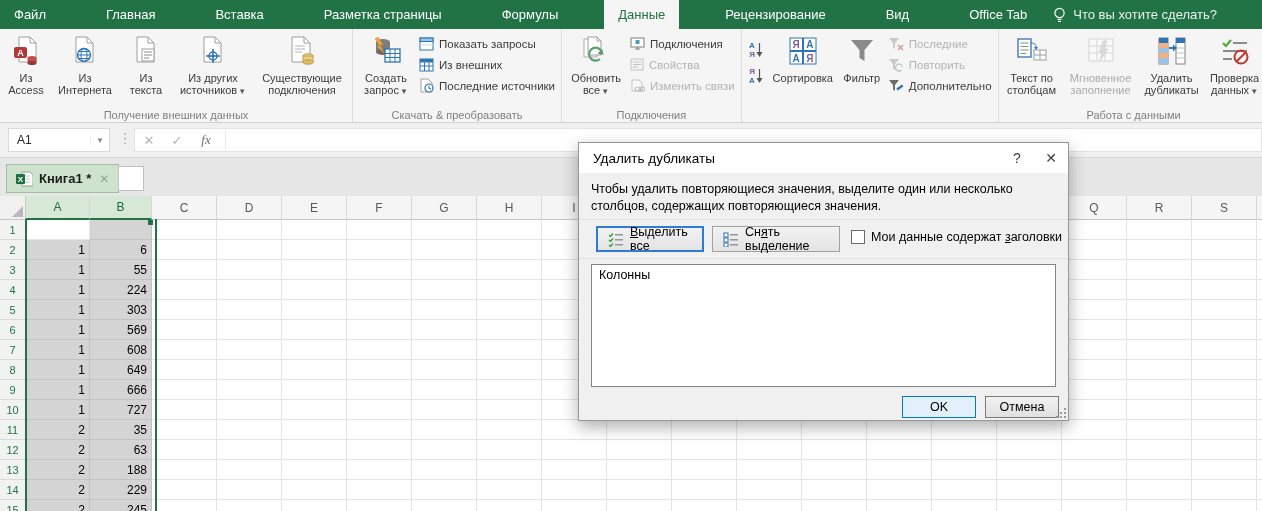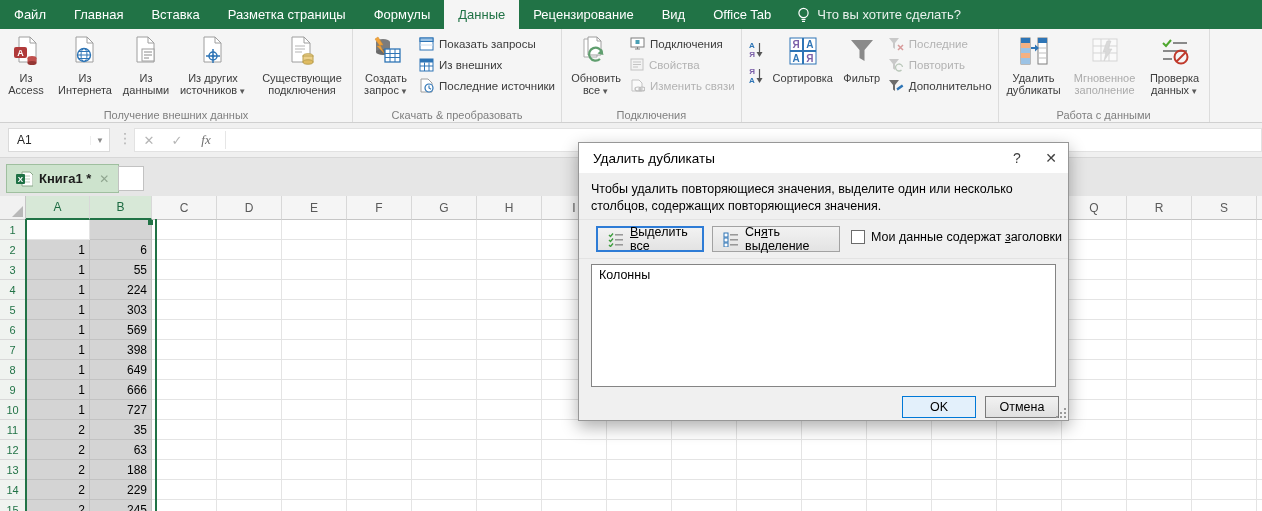--- a/index.html
+++ b/index.html
@@ -1,20 +1,20 @@
 <!DOCTYPE html>
 <html><head>
 <meta charset="utf-8">
 <style>
   html,body{margin:0;padding:0;}
   body{width:1262px;height:511px;overflow:hidden;position:relative;
        font-family:"Liberation Sans",sans-serif;background:#fff;-webkit-font-smoothing:antialiased;}
   
   #tabbar{position:absolute;left:0;top:0;right:0;height:29px;background:#217346;display:flex;align-items:stretch;color:#fff;}
-  #tabs{display:flex;align-items:stretch;}
+  #tabs{display:flex;align-items:stretch;gap:32px;}
   .tab{display:flex;align-items:center;padding:0 14px;font-size:13px;cursor:default;white-space:nowrap;}
   .tab.active{background:#f5f5f5;color:#217346;}
   #tellme{display:flex;align-items:center;gap:7px;padding:0 12px;font-size:13px;color:rgba(255,255,255,.9);}
   
   #ribbon{position:absolute;left:0;top:29px;right:0;height:94px;background:#f5f5f5;border-bottom:1px solid #d0d0d0;
           display:flex;box-sizing:border-box;}
   .rgroup{position:relative;border-right:1px solid #dcdcdc;display:flex;align-items:flex-start;padding:1px 3px 16px 3px;flex:none;}
   .rgroup-label{position:absolute;bottom:1px;left:0;right:0;text-align:center;font-size:11px;color:#7f7f7f;white-space:nowrap;}
   .bigbtn{display:flex;flex-direction:column;align-items:center;font-size:11px;line-height:12px;color:#3c3c3c;
           text-align:center;padding:3px 2px 0 2px;height:74px;box-sizing:border-box;white-space:nowrap;}
@@ -152,21 +152,21 @@
         <svg width="26" height="30" viewBox="0 0 26 30">
             <path d="M4 1h11l6 6v19H4z" fill="#fff" stroke="#9e9e9e"></path>
             <path d="M15 1v6h6" fill="none" stroke="#9e9e9e"></path>
             <rect x="9" y="13" width="12" height="12" fill="#fff" stroke="#9e9e9e"></rect>
             <line x1="11" y1="16" x2="19" y2="16" stroke="#8a8a8a"></line>
             <line x1="11" y1="19" x2="19" y2="19" stroke="#8a8a8a"></line>
             <line x1="11" y1="22" x2="16" y2="22" stroke="#8a8a8a"></line>
           </svg>
       </span>
       <span>Из</span>
-      <span>данными</span>
+      <span>текста</span>
     </div>
     <div class="bigbtn" style="width:84px">
       <span class="bicon i">
         <svg width="26" height="30" viewBox="0 0 26 30">
             <path d="M4 1h11l6 6v19H4z" fill="#fff" stroke="#9e9e9e"></path>
             <path d="M15 1v6h6" fill="none" stroke="#9e9e9e"></path>
             <circle cx="13" cy="20" r="4" fill="none" stroke="#2e75b6" stroke-width="1.5"></circle>
             <circle cx="13" cy="20" r="1.5" fill="#2e75b6"></circle>
             <line x1="13" y1="13" x2="13" y2="27" stroke="#2e75b6" stroke-width="1.5"></line>
             <line x1="6" y1="20" x2="20" y2="20" stroke="#2e75b6" stroke-width="1.5"></line>
@@ -371,54 +371,72 @@
               <polygon points="1,1 11,1 7,6 7,12 5,10.5 5,6" fill="#6d6d6d"></polygon>
               <rect x="9" y="9.2" width="7" height="2.6" rx=".5" transform="rotate(-35 9 10.5)" fill="#2e75b6"></rect>
             </svg>
         </span>
         <span>Дополнительно</span>
       </div>
     </div>
   </div>
 
   <div class="rgroup" style="border-right:1px solid #dcdcdc;">
+    <div class="bigbtn" style="width:60px">
+      <span class="bicon i">
+        <svg width="30" height="28" viewBox="0 0 30 28">
+            <rect x="1" y="2" width="13" height="18" fill="#fff" stroke="#2e75b6" stroke-width="1.3"></rect>
+            <line x1="3.5" y1="6" x2="11.5" y2="6" stroke="#8a8a8a"></line>
+            <line x1="3.5" y1="9.5" x2="11.5" y2="9.5" stroke="#8a8a8a"></line>
+            <line x1="3.5" y1="13" x2="11.5" y2="13" stroke="#8a8a8a"></line>
+            <line x1="3.5" y1="16.5" x2="9" y2="16.5" stroke="#8a8a8a"></line>
+            <path d="M14 6c4 0 5 2 5 4" fill="none" stroke="#2e75b6"></path>
+            <polygon points="17,10 21,10 19,13" fill="#2e75b6"></polygon>
+            <rect x="17" y="13" width="12" height="10" fill="#fff" stroke="#9e9e9e"></rect>
+            <line x1="23" y1="13" x2="23" y2="23" stroke="#9e9e9e"></line>
+            <line x1="17" y1="18" x2="29" y2="18" stroke="#9e9e9e"></line>
+          </svg>
+      </span>
+      <span>Текст по</span>
+      <span>столбцам</span>
+    </div>
+    <div class="bigbtn disabled" style="width:78px">
+      <span class="bicon i">
+        <svg width="30" height="28" viewBox="0 0 30 28">
+            <rect x="3" y="2" width="24" height="22" fill="#fafafa" stroke="#d5d5d5"></rect>
+            <line x1="3" y1="9" x2="27" y2="9" stroke="#d5d5d5"></line>
+            <line x1="3" y1="16" x2="27" y2="16" stroke="#d5d5d5"></line>
+            <line x1="11" y1="2" x2="11" y2="24" stroke="#d5d5d5"></line>
+            <line x1="19" y1="2" x2="19" y2="24" stroke="#d5d5d5"></line>
+            <polygon points="17,4 21,4 18,12 22,12 14,24 16,15 13,15" fill="#d9d9d9" stroke="#cccccc" stroke-width=".5"></polygon>
+          </svg>
+      </span>
+      <span>Мгновенное</span>
+      <span>заполнение</span>
+    </div>
     <div class="bigbtn" style="width:64px">
       <span class="bicon i">
         <svg width="30" height="30" viewBox="0 0 30 30">
             <rect x="2" y="2" width="9" height="26" fill="#fff" stroke="#7f7f7f"></rect>
             <rect x="2" y="2" width="9" height="5" fill="#2e75b6"></rect>
             <rect x="2" y="7" width="9" height="5" fill="#f4b183"></rect>
             <rect x="2" y="17" width="9" height="5" fill="#f4b183"></rect>
             <rect x="2" y="12" width="9" height="5" fill="#9cc3e5"></rect>
             <rect x="2" y="22" width="9" height="6" fill="#9cc3e5"></rect>
             <rect x="19" y="2" width="9" height="26" fill="#fff" stroke="#7f7f7f"></rect>
             <rect x="19" y="2" width="9" height="5" fill="#2e75b6"></rect>
             <line x1="19" y1="12" x2="28" y2="12" stroke="#bfbfbf"></line>
             <line x1="19" y1="17" x2="28" y2="17" stroke="#bfbfbf"></line>
             <line x1="19" y1="22" x2="28" y2="22" stroke="#bfbfbf"></line>
             <line x1="12" y1="12" x2="17" y2="12" stroke="#2e75b6" stroke-width="2"></line>
             <polygon points="16,8.5 16,15.5 20,12" fill="#2e75b6"></polygon>
           </svg>
       </span>
       <span>Удалить</span>
       <span>дубликаты</span>
-    </div>
-    <div class="bigbtn disabled" style="width:78px">
-      <span class="bicon i">
-        <svg width="30" height="28" viewBox="0 0 30 28">
-            <rect x="3" y="2" width="24" height="22" fill="#fafafa" stroke="#d5d5d5"></rect>
-            <line x1="3" y1="9" x2="27" y2="9" stroke="#d5d5d5"></line>
-            <line x1="3" y1="16" x2="27" y2="16" stroke="#d5d5d5"></line>
-            <line x1="11" y1="2" x2="11" y2="24" stroke="#d5d5d5"></line>
-            <line x1="19" y1="2" x2="19" y2="24" stroke="#d5d5d5"></line>
-            <polygon points="17,4 21,4 18,12 22,12 14,24 16,15 13,15" fill="#d9d9d9" stroke="#cccccc" stroke-width=".5"></polygon>
-          </svg>
-      </span>
-      <span>Мгновенное</span>
-      <span>заполнение</span>
     </div>
     <div class="bigbtn" style="width:62px">
       <span class="bicon i">
         <svg width="30" height="28" viewBox="0 0 30 28">
             <path d="M3 6l3 3 5-6" fill="none" stroke="#4ea72e" stroke-width="2"></path>
             <line x1="13" y1="6" x2="27" y2="6" stroke="#8a8a8a" stroke-width="2"></line>
             <line x1="3" y1="14" x2="27" y2="14" stroke="#8a8a8a" stroke-width="2"></line>
             <circle cx="21" cy="20" r="6.5" fill="none" stroke="#c0392b" stroke-width="2"></circle>
             <line x1="16.5" y1="24.5" x2="25.5" y2="15.5" stroke="#c0392b" stroke-width="2"></line>
             <line x1="3" y1="22" x2="12" y2="22" stroke="#8a8a8a" stroke-width="2"></line>
@@ -623,21 +641,21 @@
         <div class="cell" style="width: 65px;"></div>
         <div class="cell" style="width: 65px;"></div>
         <div class="cell" style="width: 65px;"></div>
         <div class="cell" style="width: 65px;"></div>
         <div class="cell" style="width: 65px;"></div>
         <div class="cell" style="width: 65px;"></div>
       </div>
       <div class="grow">
         <div class="rh">7</div>
         <div class="cell sel" style="width: 64px;">1</div>
-        <div class="cell sel" style="width: 62px;">398</div>
+        <div class="cell sel" style="width: 62px;">608</div>
         <div class="cell" style="width: 65px;"></div>
         <div class="cell" style="width: 65px;"></div>
         <div class="cell" style="width: 65px;"></div>
         <div class="cell" style="width: 65px;"></div>
         <div class="cell" style="width: 65px;"></div>
         <div class="cell" style="width: 65px;"></div>
         <div class="cell" style="width: 65px;"></div>
         <div class="cell" style="width: 65px;"></div>
         <div class="cell" style="width: 65px;"></div>
         <div class="cell" style="width: 65px;"></div>

